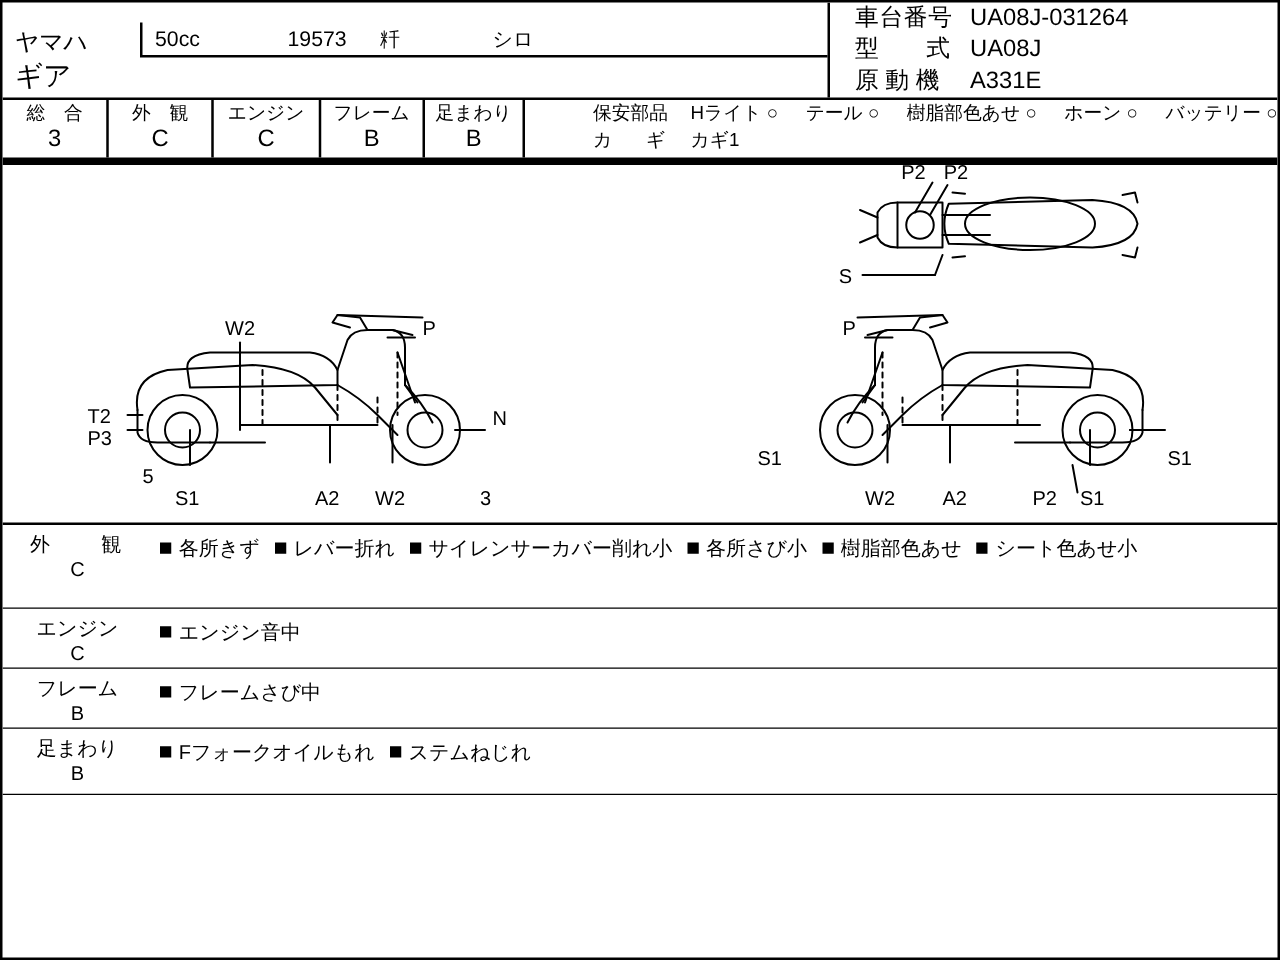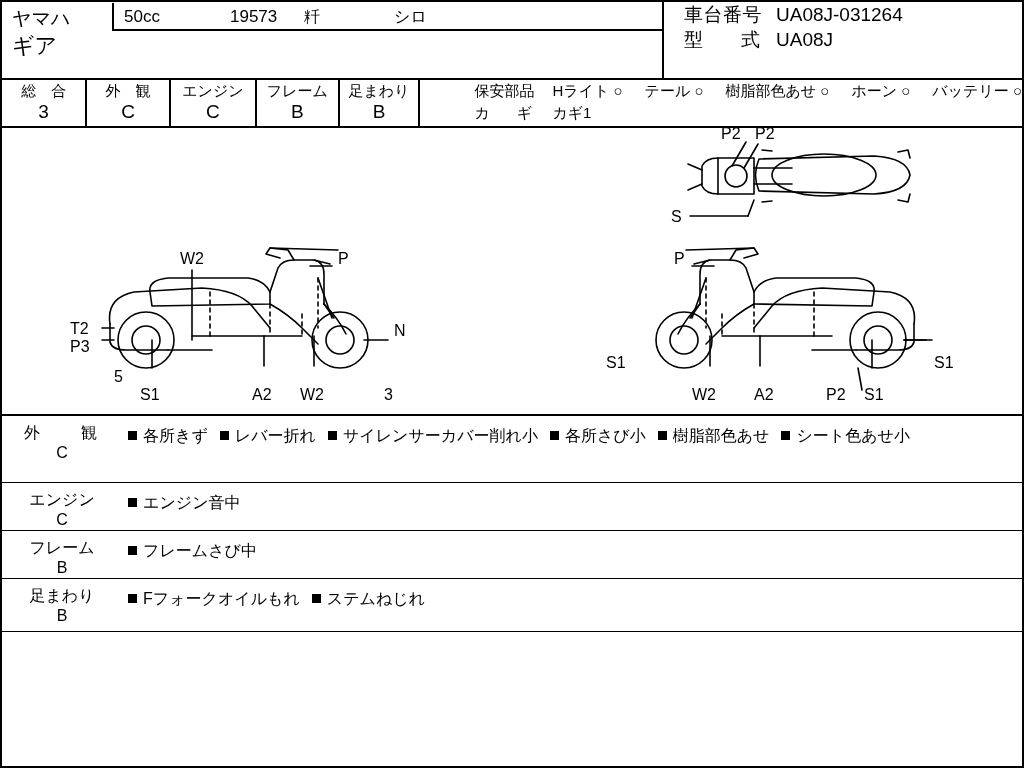--- a/index.html
+++ b/index.html
@@ -22,21 +22,21 @@
   }
 
   
   .hdr {
     position: relative;
     height: 76px;
     border-bottom: 2px solid #000;
   }
   .hdr-left {
     position: absolute;
-    left: 0; top: 1px;
+    left: 0; top: 16px;
     width: 660px; height: 100%; padding-left: 24px;
   }
   .hdr-divider {
     position: absolute;
     left: 110px; top: 0;
     width: 0; height: 26px;
     border-left: 2px solid #000;
   }
   .hdr-rule {
     position: absolute;
@@ -92,21 +92,21 @@
   .hdr-right .lbl {
     display: inline-block;
     width: 92px;
   }
   .sp1 { letter-spacing: 0.5px; }
 
   
   .grades {
     display: flex;
     height: 46px;
-    border-bottom: 2px solid #000000;
+    border-bottom: 6px solid #000000;
   }
   .gcell {
     border-right: 2px solid #000;
     box-sizing: border-box;
     text-align: center;
     position: relative;
   }
   .gcell .gl {
     font-size: 15px;
     line-height: 22px;
@@ -221,20 +221,23 @@
       <div class="mileage">19573</div>
       <div class="mileage-unit">粁</div>
       <div class="shiro">シロ</div>
     </div>
     <div class="hdr-right">
       <div class="row">
         <span class="lbl sp1">車台番号</span><span>UA08J-031264</span>
       </div>
       <div class="row">
         <span class="lbl">型　　式</span><span>UA08J</span>
+      </div>
+      <div class="row">
+        <span class="lbl">原 動 機</span><span>A331E</span>
       </div>
     </div>
   </div>
 
   <div class="grades">
     <div class="gcell g-sogo">
       <div class="gl">総　合</div>
       <div class="gv">3</div>
     </div>
     <div class="gcell g-gaikan">

